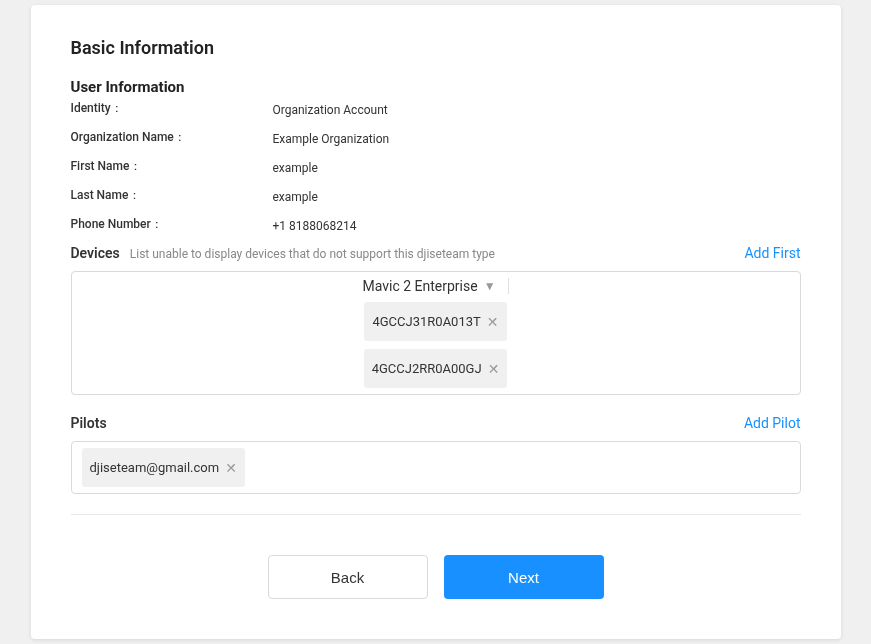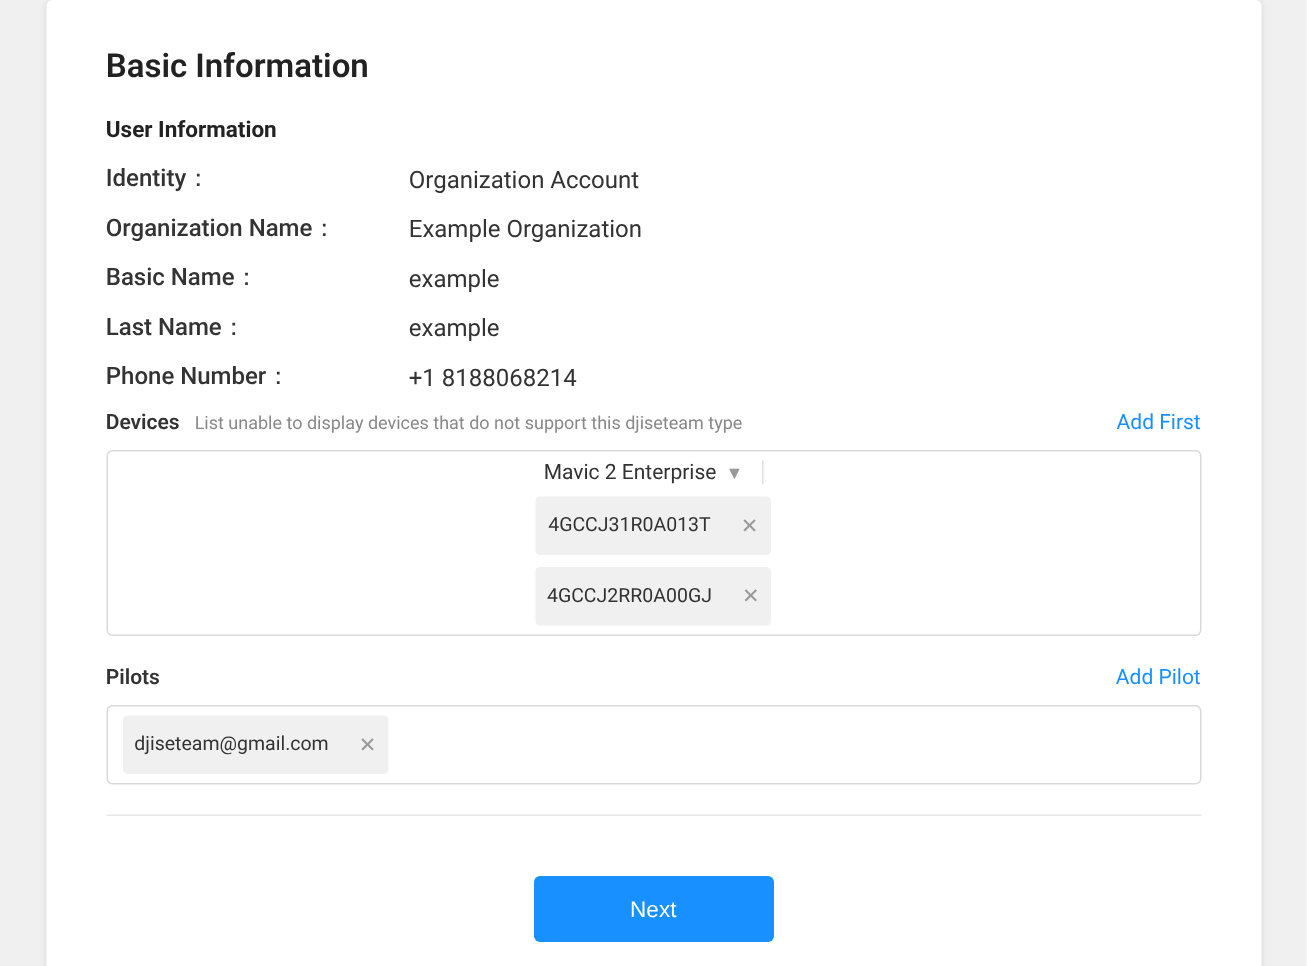--- a/index.html
+++ b/index.html
@@ -20,38 +20,38 @@
 
     .card {
       background: #fff;
       width: 810px;
       padding: 32px 40px 40px 40px;
       border-radius: 4px;
       box-shadow: 0 1px 4px rgba(0,0,0,0.1);
     }
 
     .section-title {
-      font-size: 22px;
+      font-size: 18px;
       font-weight: 600;
       color: #222;
       margin-bottom: 20px;
     }
 
     .subsection-title {
       font-size: 15px;
       font-weight: 700;
       color: #222;
-      margin-bottom: 14px;
+      margin-bottom: 4px;
     }
 
     .info-row {
       display: flex;
-      align-items: center;
+      align-items: flex-end;
       margin-bottom: 12px;
-      font-size: 16px;
+      font-size: 12px;
     }
 
     .info-label {
       color: #333;
       font-weight: 500;
       min-width: 160px;
     }
 
     .info-value {
       color: #333;
@@ -126,21 +126,21 @@
     }
 
     .tag {
       display: inline-flex;
       align-items: center;
       background: #f0f0f0;
       border-radius: 3px;
       padding: 12px 8px;
       font-size: 13px;
       color: #333;
-      gap: 20px;
+      gap: 6px;
     }
 
     .tag-remove {
       color: #999;
       cursor: pointer;
       font-size: 14px;
       line-height: 1;
     }
 
     .pilots-container {
@@ -196,21 +196,21 @@
     <span class="info-label">Identity：</span>
     <span class="info-value">Organization Account</span>
   </div>
 
   <div class="info-row">
     <span class="info-label">Organization Name：</span>
     <span class="info-value">Example Organization</span>
   </div>
 
   <div class="info-row">
-    <span class="info-label">Basic Name：</span>
+    <span class="info-label">First Name：</span>
     <span class="info-value">example</span>
   </div>
 
   <div class="info-row">
     <span class="info-label">Last Name：</span>
     <span class="info-value">example</span>
   </div>
 
   <div class="info-row">
     <span class="info-label">Phone Number：</span>
@@ -248,16 +248,17 @@
   <div class="pilots-container">
     <span class="tag">
       <span>djiseteam@gmail.com</span>
       <span class="tag-remove">✕</span>
     </span>
   </div>
 
   <hr class="divider">
 
   <div class="actions-row">
+    <button class="btn-back">Back</button>
     <button class="btn-next">Next</button>
   </div>
 
 </div>
 
 </body></html>

